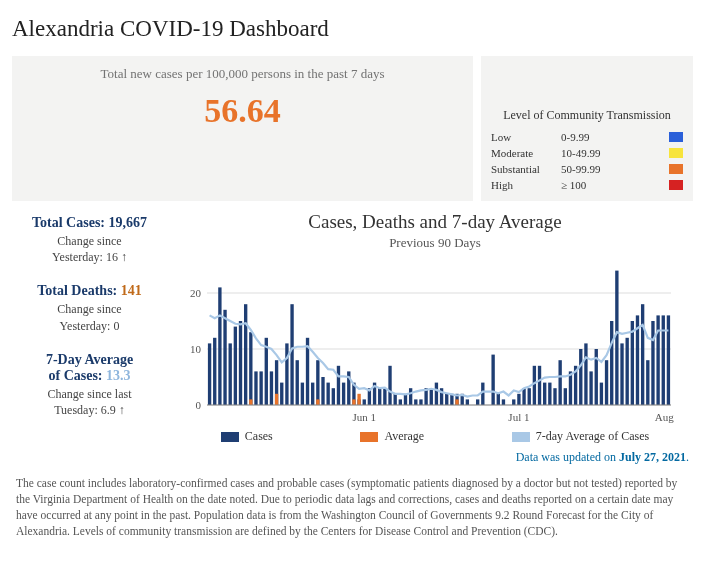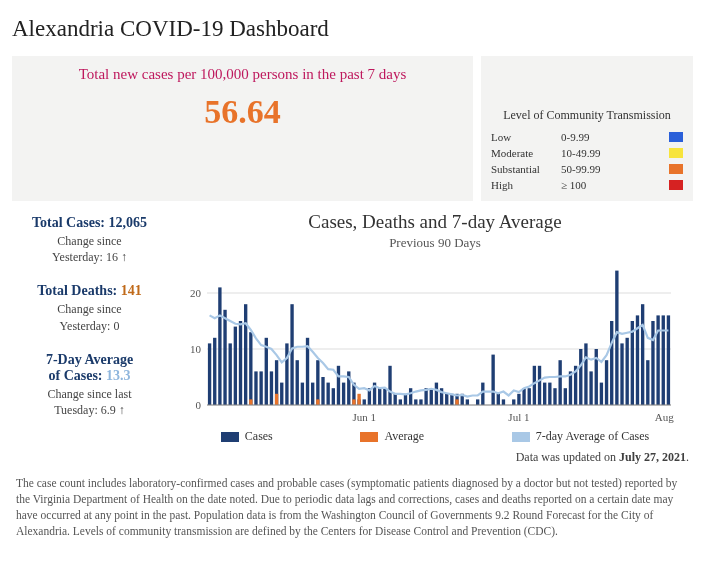--- a/index.html
+++ b/index.html
@@ -22,22 +22,22 @@
     gap: 8px;
     margin-bottom: 10px;
   }
   .metric-box {
     background: #f3f3f2;
     flex: 1;
     padding: 10px 12px 8px;
     text-align: center;
   }
   .metric-label {
-    font-size: 15px;
-    color: #be185d;
+    font-size: 13px;
+    color: #737373;
     margin-bottom: 10px;
   }
   .metric-value {
     font-size: 34px;
     font-weight: 700;
     color: #e8732a;
     margin-bottom: 6px;
   }
   .metric-sub {
     font-size: 17px;
@@ -119,21 +119,21 @@
   }
   .chart-legend span { display:inline-flex; align-items:center; gap:6px; }
   .lg-sw { width:18px; height:10px; display:inline-block; }
   .lg-cases { background:#1f3e73; }
   .lg-deaths { background:#e8732a; }
   .lg-avg { background:#a9c8e6; }
 
   .updated {
     text-align: right;
     font-size: 12px;
-    color: #404040;
+    color: #0369a1;
     margin: 6px 4px 10px;
   }
   .updated b { font-weight:700; }
 
   .footnote {
     font-size: 11.5px;
     line-height: 1.4;
     color: #555;
     padding: 0 4px;
   }
@@ -170,21 +170,21 @@
       <span class="legend-range">≥ 100</span>
       <span class="legend-swatch sw-high"></span>
     </div>
   </div>
 </div>
 
 <div class="main">
   <div class="stats-col">
     <div class="stat-block">
       <div class="stat-head">
-        <span>Total Cases: </span><span class="val-cases">12,065</span>
+        <span>Total Cases: </span><span class="val-cases">19,667</span>
       </div>
       <div class="stat-sub">
         <div>Change since</div>
         <div><span class="arrow-up">Yesterday: 16</span></div>
       </div>
     </div>
     <div class="stat-block">
       <div class="stat-head">
         <span>Total Deaths: </span><span class="val-deaths">141</span>
       </div>

